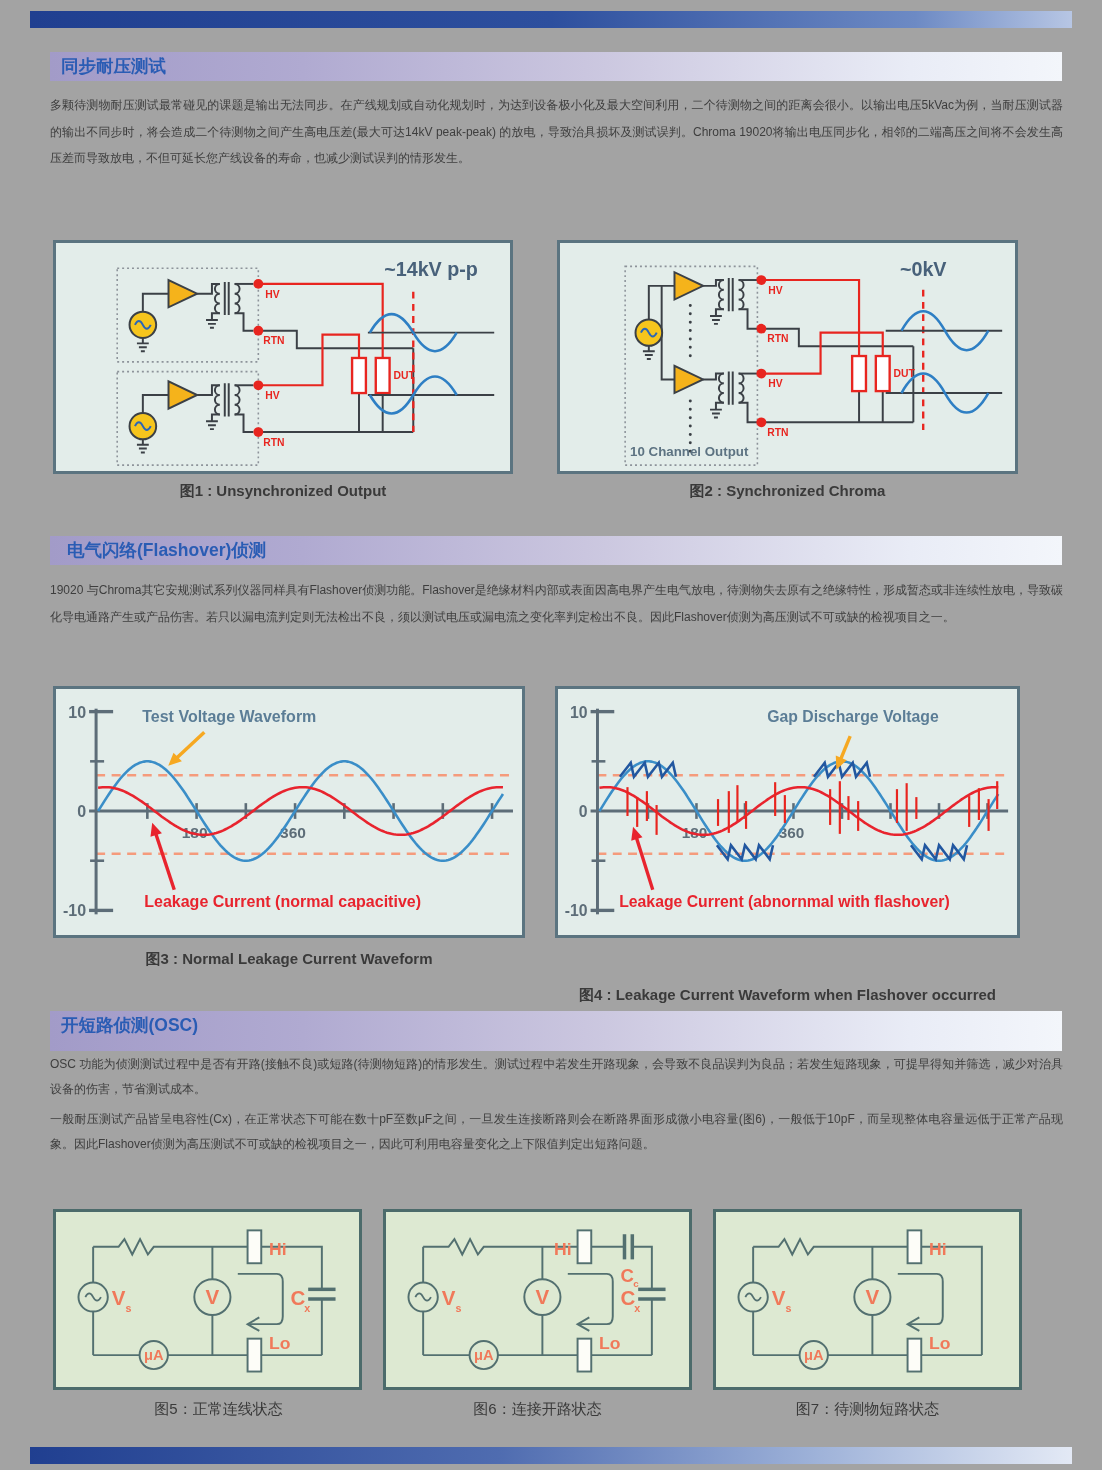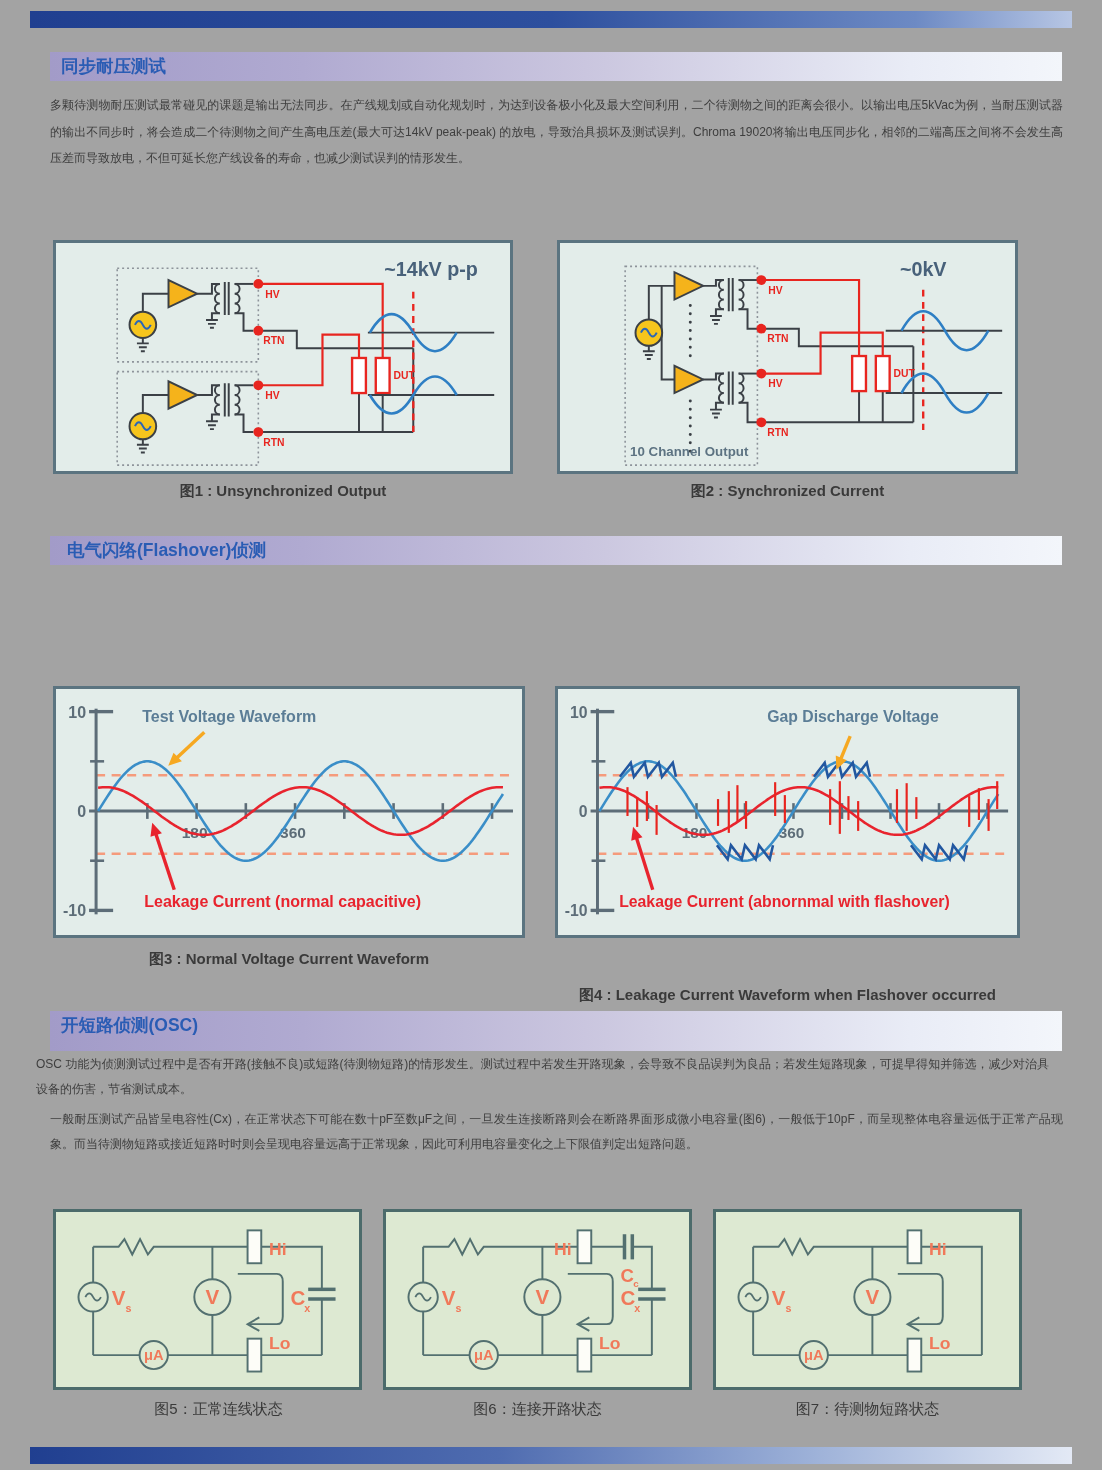--- a/index.html
+++ b/index.html
@@ -179,23 +179,24 @@
           <path d="M330,154 H448"></path>
       </g>
       <g stroke="#2e7fc4" stroke-width="2.6" fill="none">
         <path d="M346,90 Q368,50 390,90 Q412,130 434,90"></path>
         <path d="M346,154 Q368,114 390,154 Q412,194 434,154"></path>
       </g>
     </svg>
   </div>
 
   <div class="abs cap" style="left:53px;top:482px;width:460px;">图1 : Unsynchronized Output</div>
-  <div class="abs cap" style="left:557px;top:482px;width:461px;">图2 : Synchronized Current</div>
+  <div class="abs cap" style="left:557px;top:482px;width:461px;">图2 : Synchronized Chroma</div>
 
   <div class="abs sec-header" style="left:50px;top:536px;width:1012px;height:29px;padding-left:17px;">电气闪络(Flashover)侦测</div>
+  <div class="abs para lh2" style="left:50px;top:577px;width:1013px;">19020 与Chroma其它安规测试系列仪器同样具有Flashover侦测功能。Flashover是绝缘材料内部或表面因高电界产生电气放电，待测物失去原有之绝缘特性，形成暂态或非连续性放电，导致碳化导电通路产生或产品伤害。若只以漏电流判定则无法检出不良，须以测试电压或漏电流之变化率判定检出不良。因此Flashover侦测为高压测试不可或缺的检视项目之一。</div>
 
   <div class="abs figbox" style="left:53px;top:686px;width:472px;height:252px;">
     <svg viewBox="0 0 465 250" preserveAspectRatio="none">
         <line x1="40" y1="87.64" x2="455" y2="87.64" stroke="#f59b7c" stroke-width="2.6" stroke-dasharray="9 6.5"></line>
         <line x1="40" y1="167.43" x2="455" y2="167.43" stroke="#f59b7c" stroke-width="2.6" stroke-dasharray="9 6.5"></line>
         <line x1="33" y1="124" x2="456" y2="124" stroke="#5d6d78" stroke-width="3"></line>
         <line x1="91.14" y1="116" x2="91.14" y2="132" stroke="#5d6d78" stroke-width="2.6"></line>
         <line x1="140.28" y1="116" x2="140.28" y2="132" stroke="#5d6d78" stroke-width="2.6"></line>
         <line x1="189.42000000000002" y1="116" x2="189.42000000000002" y2="132" stroke="#5d6d78" stroke-width="2.6"></line>
         <line x1="238.56" y1="116" x2="238.56" y2="132" stroke="#5d6d78" stroke-width="2.6"></line>
@@ -274,26 +275,26 @@
         <line x1="436.21200000000005" y1="144.2" x2="436.21200000000005" y2="111.88" stroke="#e8251f" stroke-width="2.2"></line>
         <line x1="444.94800000000004" y1="121.98" x2="444.94800000000004" y2="93.7" stroke="#e8251f" stroke-width="2.2"></line>
         <text x="212" y="34" fill="#5b7d96" font-size="16" font-weight="600">Gap Discharge Voltage</text>
         <line x1="296" y1="48" x2="285.42674824728863" y2="73.67789711372755" stroke="#f6a821" stroke-width="3.4"></line>
         <polygon points="282.0,82.0 292.5,72.3 281.4,67.7" fill="#f6a821"></polygon>
         <text x="62" y="222" fill="#e8242e" font-size="16" font-weight="600">Leakage Current (abnornmal with flashover)</text>
         <line x1="96" y1="204" x2="78.68447493822352" y2="148.59031980231526" stroke="#e8242e" stroke-width="3.4"></line>
         <polygon points="76.0,140.0 74.2,154.2 85.6,150.6" fill="#e8242e"></polygon>
       </svg>
   </div>
-  <div class="abs cap" style="left:53px;top:950px;width:472px;">图3 : Normal Voltage Current Waveform</div>
+  <div class="abs cap" style="left:53px;top:950px;width:472px;">图3 : Normal Leakage Current Waveform</div>
   <div class="abs cap" style="left:555px;top:986px;width:465px;">图4 :  Leakage Current Waveform when Flashover occurred</div>
 
   <div class="abs sec-header" style="left:50px;top:1011px;width:1012px;height:40px;">开短路侦测(OSC)</div>
-  <div class="abs para lh3" style="left:36px;top:1052px;width:1013px;">OSC 功能为侦测测试过程中是否有开路(接触不良)或短路(待测物短路)的情形发生。测试过程中若发生开路现象，会导致不良品误判为良品；若发生短路现象，可提早得知并筛选，减少对治具设备的伤害，节省测试成本。</div>
-  <div class="abs para lh4" style="left:50px;top:1107px;width:1013px;">一般耐压测试产品皆呈电容性(Cx)，在正常状态下可能在数十pF至数μF之间，一旦发生连接断路则会在断路界面形成微小电容量(图6)，一般低于10pF，而呈现整体电容量远低于正常产品现象。而当待测物短路或接近短路时时则会呈现电容量远高于正常现象，因此可利用电容量变化之上下限值判定出短路问题。</div>
+  <div class="abs para lh3" style="left:50px;top:1052px;width:1013px;">OSC 功能为侦测测试过程中是否有开路(接触不良)或短路(待测物短路)的情形发生。测试过程中若发生开路现象，会导致不良品误判为良品；若发生短路现象，可提早得知并筛选，减少对治具设备的伤害，节省测试成本。</div>
+  <div class="abs para lh4" style="left:50px;top:1107px;width:1013px;">一般耐压测试产品皆呈电容性(Cx)，在正常状态下可能在数十pF至数μF之间，一旦发生连接断路则会在断路界面形成微小电容量(图6)，一般低于10pF，而呈现整体电容量远低于正常产品现象。因此Flashover侦测为高压测试不可或缺的检视项目之一，因此可利用电容量变化之上下限值判定出短路问题。</div>
 
   <div class="abs circbox" style="left:53px;top:1209px;width:309px;height:181px;">
     <svg viewBox="0 0 310 181" preserveAspectRatio="none">
       <g stroke="#537070" stroke-width="2" fill="none">
         <path d="M38,36 H64 L70,28 L78,44 L86,28 L94,44 L100,36 H196"></path>
         <path d="M210,36 H272 V80"></path>
           <path d="M272,90 V148"></path>
         <path d="M272,148 H38"></path>
           <path d="M38,148 V36"></path>
         <path d="M160,36 V69.5"></path>

